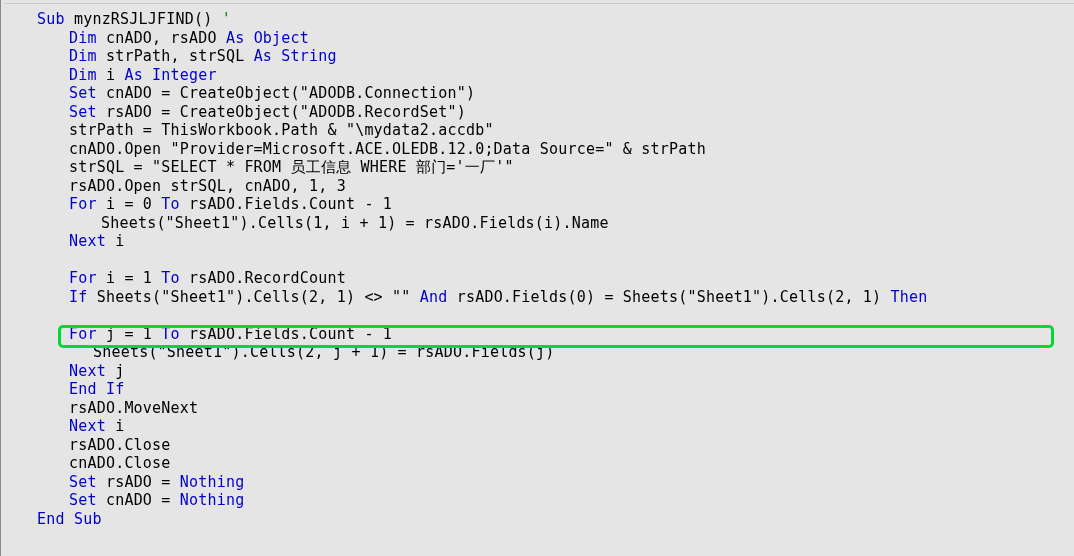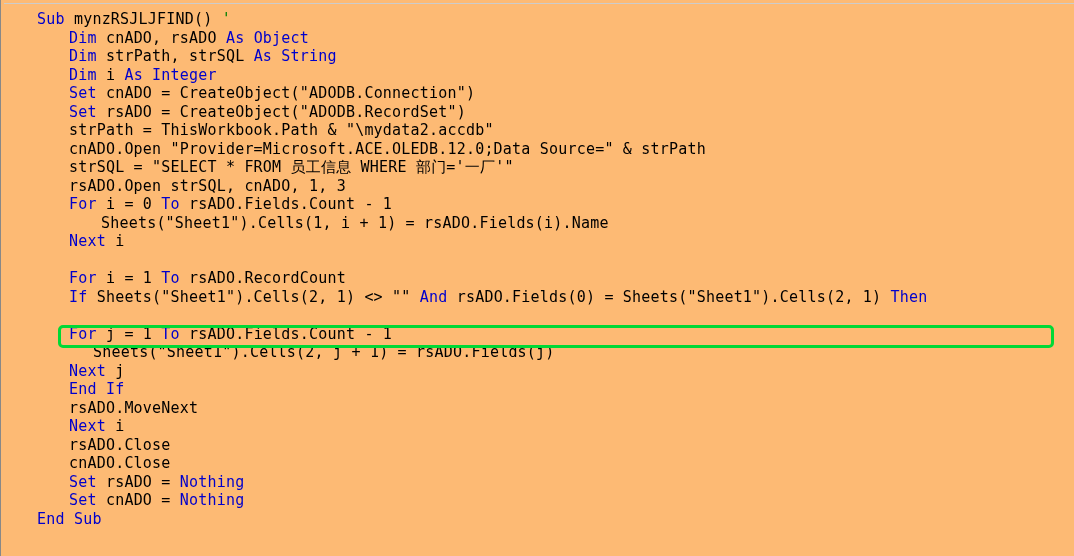--- a/index.html
+++ b/index.html
@@ -15,21 +15,21 @@
     }
     .editor-container {
       border: 1px solid #888;
       border-top: none;
       border-right: none;
       border-bottom: none;
       width: 100%;
       height: 100%;
       padding: 10px 0 0 0;
       position: relative;
-      background: #fdba74;
+      background: #e5e5e5;
     }
     .inner-divider {
       position: absolute;
       top: 3px;
       left: 3px;
       right: 0;
       height: 1px;
       background: #ccc;
     }
     .code-block {

